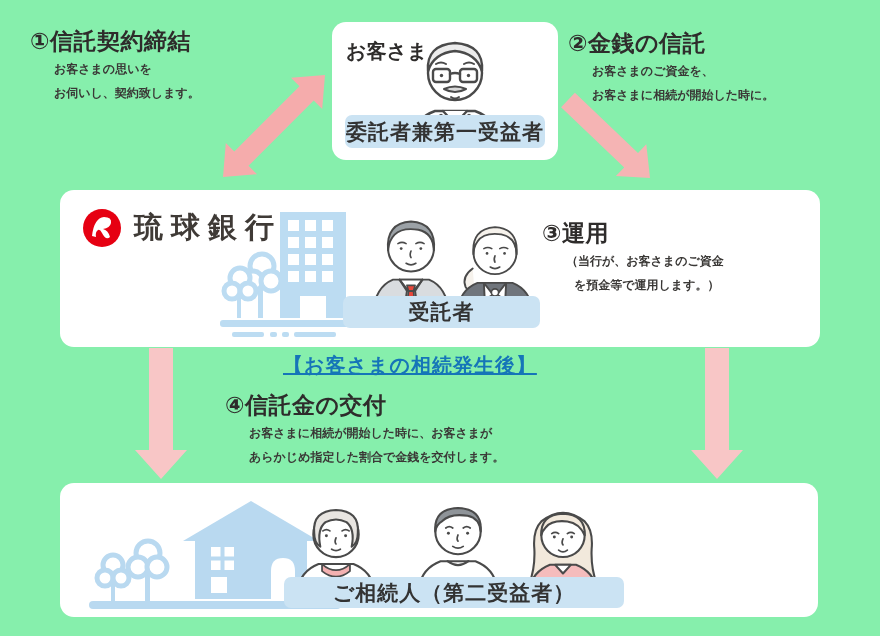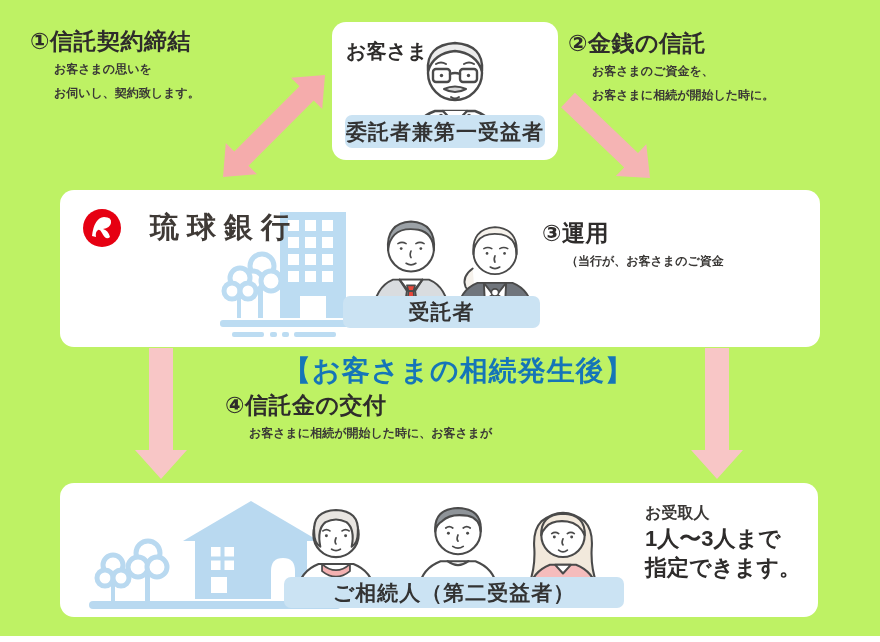--- a/index.html
+++ b/index.html
@@ -1,28 +1,28 @@
 <!DOCTYPE html>
 <html><head>
 <meta charset="utf-8">
 <style>
   html,body{margin:0;padding:0;}
   body{font-family:"Liberation Sans","DejaVu Sans",sans-serif;}
-  .stage{position:relative;width:880px;height:636px;background:#bef264;overflow:hidden;color:#2e2c2b;}
+  .stage{position:relative;width:880px;height:636px;background:#86efac;overflow:hidden;color:#2e2c2b;}
   .abs{position:absolute;}
   .card{position:absolute;background:#fff;border-radius:14px;}
   .band{position:absolute;background:#cbe3f3;display:flex;align-items:center;justify-content:center;
         font-weight:bold;font-size:21px;color:#333;z-index:3;letter-spacing:1px;border-radius:7px;}
   .step-title{font-size:23px;font-weight:bold;white-space:nowrap;letter-spacing:0.5px;}
   .step-line{font-size:12px;line-height:24px;margin-left:24px;white-space:nowrap;font-weight:600;color:#3a3836;}
-  .heading-blue{position:absolute;font-size:28px;font-weight:bold;color:#1575b8;white-space:nowrap;letter-spacing:1px;}
+  .heading-blue{position:absolute;font-size:20px;font-weight:bold;color:#1575b8;white-space:nowrap;letter-spacing:1px;text-decoration:underline;}
   .fig{position:absolute;z-index:1;}
   .scene{position:absolute;z-index:0;}
   .cust-label{position:absolute;left:14px;top:16px;font-size:20px;font-weight:bold;}
-  .logo{position:absolute;left:22px;top:18px;display:flex;align-items:center;gap:28px;z-index:2;}
+  .logo{position:absolute;left:22px;top:18px;display:flex;align-items:center;gap:12px;z-index:2;}
   .bank-name{font-size:29px;font-weight:bold;letter-spacing:8px;color:#3f3a36;white-space:nowrap;}
   .recipient{position:absolute;left:585px;top:20px;}
   .recipient .r-label{font-size:16px;font-weight:600;color:#3a3836;}
   .recipient .r-line{font-size:22px;font-weight:bold;line-height:29px;white-space:nowrap;}
 </style>
 </head>
 <body>
 
 <div class="stage">
 
@@ -158,28 +158,30 @@
           <circle cx="60" cy="111" r="1.6" fill="#4a86c5"></circle>
             <circle cx="58" cy="116" r="1.6" fill="#e8473b"></circle>
         </g>
       </g>
     </svg>
     <div class="band" style="left:283px;top:106px;width:197px;height:32px">受託者</div>
 
     <div class="abs" style="left:482px;top:28px">
       <div class="step-title">③運用</div>
       <div class="step-line">（当行が、お客さまのご資金</div>
+      <div class="step-line" style="margin-left:32px">を預金等で運用します。）</div>
     </div>
   </div>
 
   <div class="heading-blue" style="left:283px;top:352px">【お客さまの相続発生後】</div>
 
   <div class="abs" style="left:225px;top:390px">
     <div class="step-title">④信託金の交付</div>
     <div class="step-line">お客さまに相続が開始した時に、お客さまが</div>
+    <div class="step-line">あらかじめ指定した割合で金銭を交付します。</div>
   </div>
 
   <div class="card" style="left:60px;top:483px;width:758px;height:134px">
 
     <svg class="scene" style="left:25px;top:12px" width="262" height="118" viewBox="0 0 262 118">
       <g fill="#b9d9f0">
         <rect x="60" y="70" width="5" height="38"></rect>
         <rect x="26" y="82" width="4" height="26"></rect>
       </g>
       <g stroke="#b9d9f0" stroke-width="5" fill="#fff">
@@ -236,20 +238,15 @@
         <circle cx="53" cy="42" r="25" fill="#fff"></circle>
         <path d="M28 42 Q27 18 53 17 Q79 18 78 42 Q72 28 58 26 Q40 24 33 33 Q29 37 28 42 Z" fill="#f2e9dc"></path>
         <path d="M40 40 Q44 37 48 40 M58 40 Q62 37 66 40" fill="none" stroke-width="2"></path>
         <circle cx="43" cy="44" r="1.7" fill="#4a4a4a" stroke="none"></circle>
         <circle cx="63" cy="44" r="1.7" fill="#4a4a4a" stroke="none"></circle>
         <path d="M53 46 Q51 51 53 53" fill="none" stroke-width="2"></path>
         <path d="M48 59 Q53 63 58 59" fill="none" stroke-width="2"></path>
       </g>
     </svg>
     <div class="band" style="left:224px;top:94px;width:340px;height:31px">ご相続人（第二受益者）</div>
-    <div class="recipient">
-      <div class="r-label">お受取人</div>
-      <div class="r-line">1人〜3人まで</div>
-      <div class="r-line">指定できます。</div>
-    </div>
   </div>
 
 </div>
 
 </body></html>

